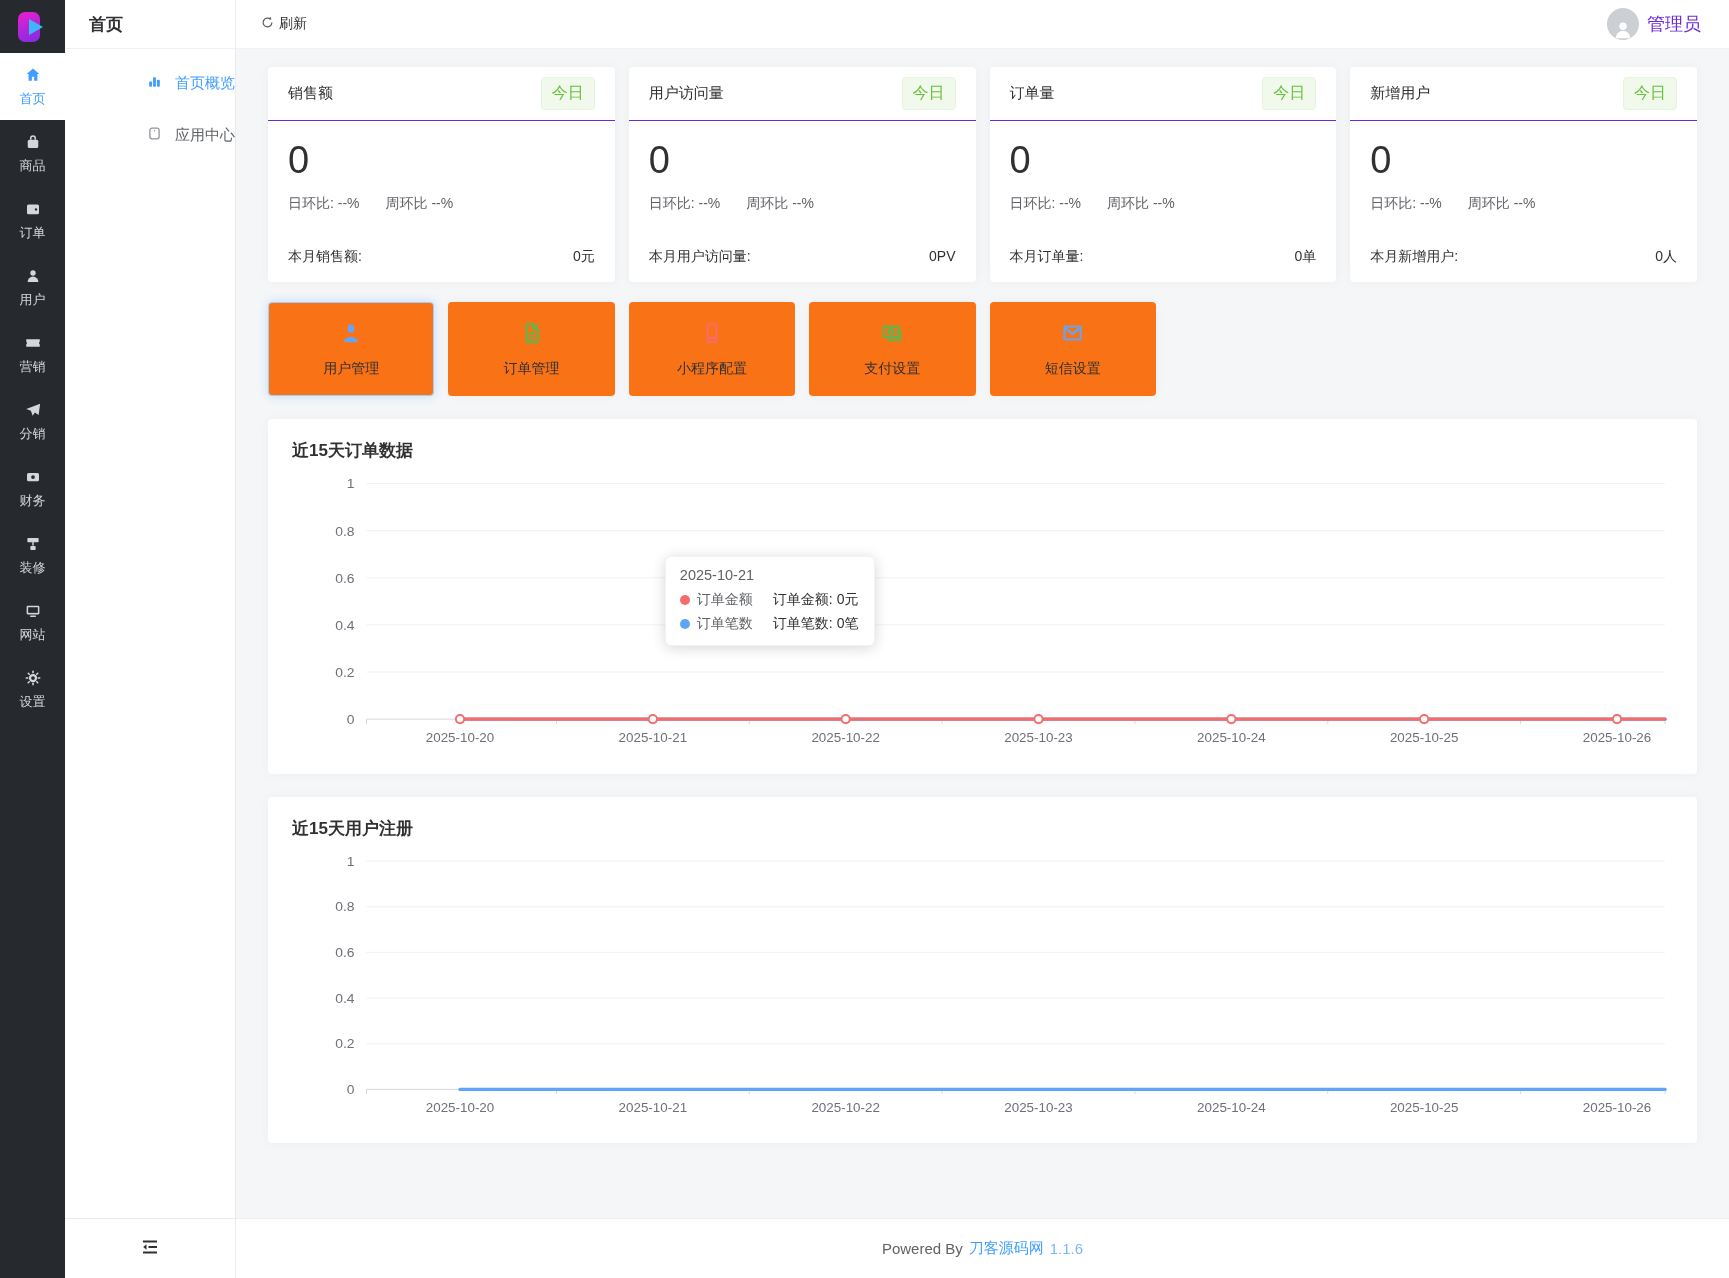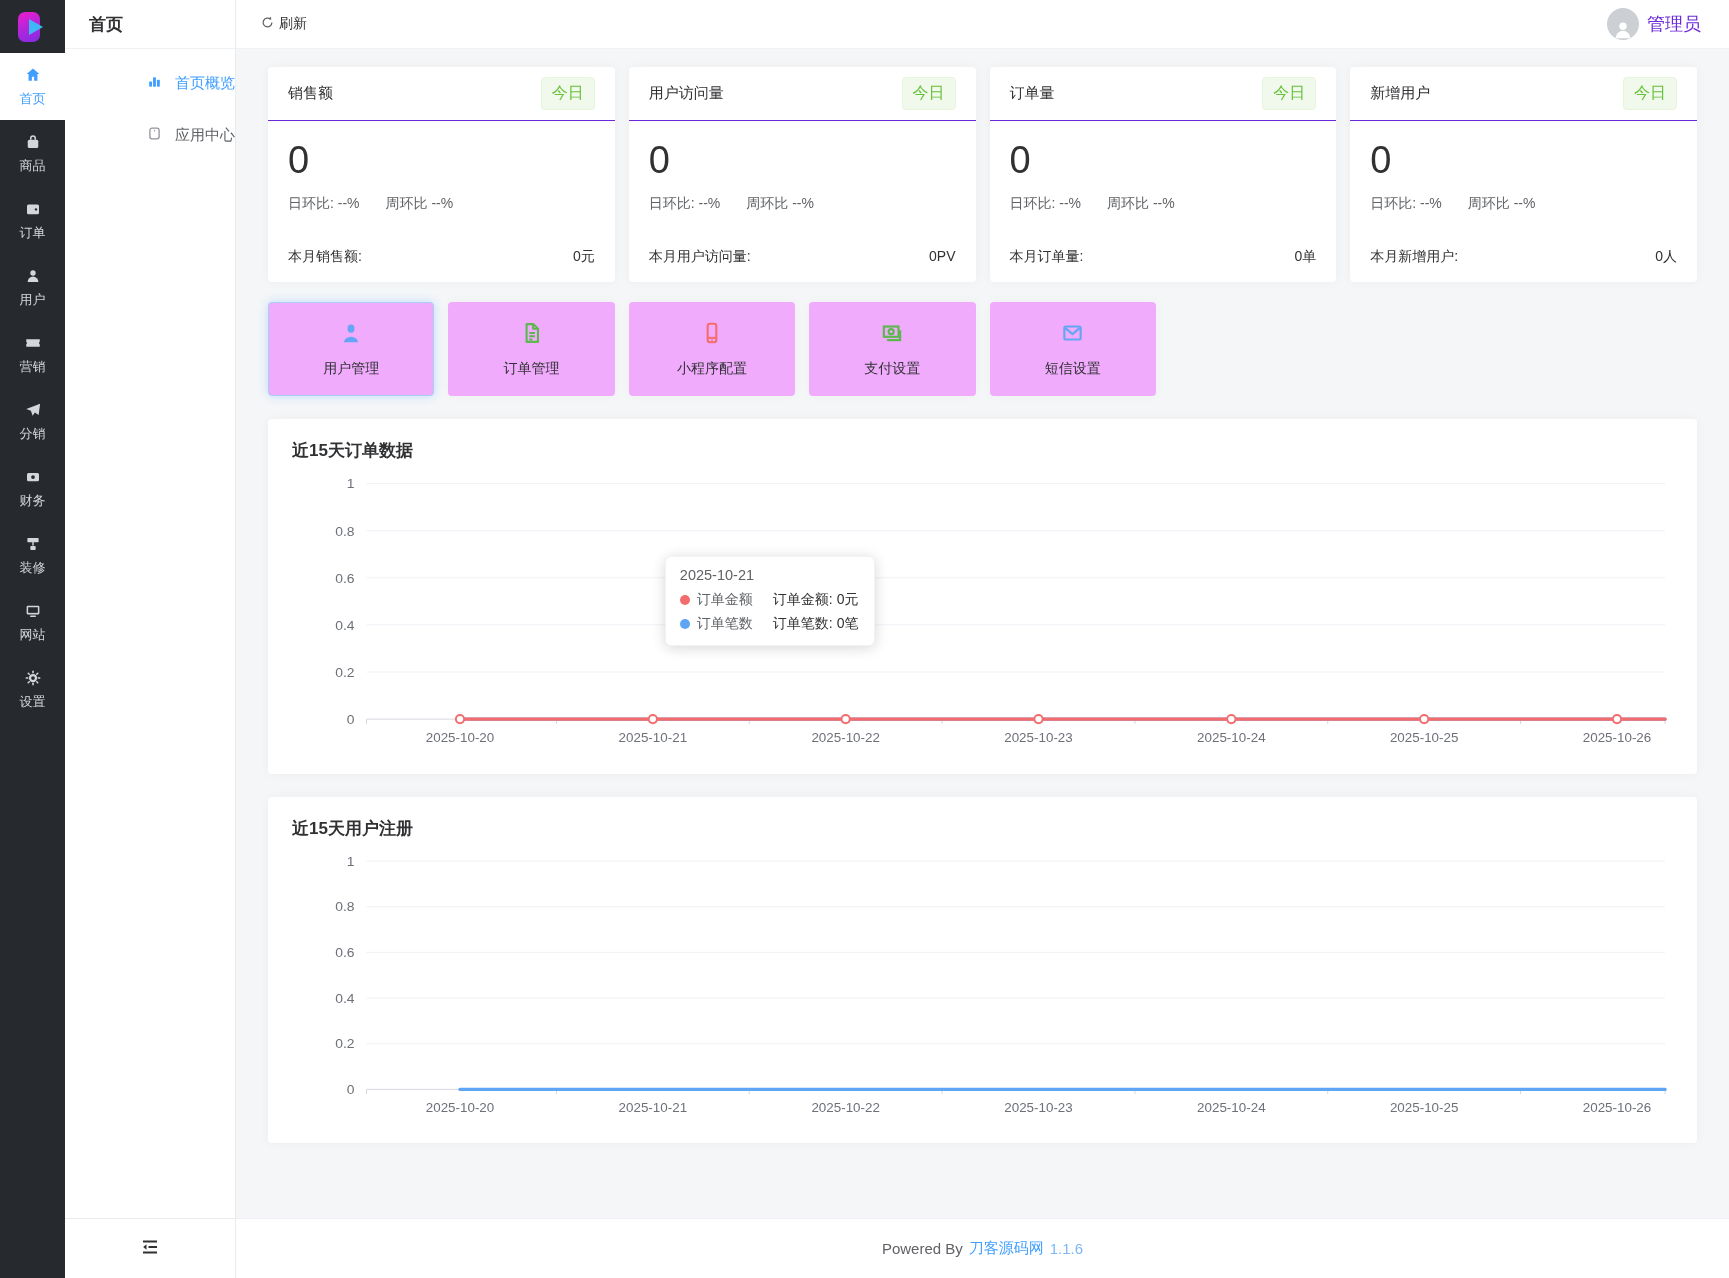--- a/index.html
+++ b/index.html
@@ -52,21 +52,21 @@
   .stat-title { font-size:15px; color:#303133; }
   .badge { font-size:16px; color:#67c23a; background:#f0f9eb; border:1px solid #e6f5dc; border-radius:4px; padding:5px 10px; }
   .stat-body { padding:18px 20px 0 20px; }
   .stat-value { font-size:38px; color:#303133; line-height:1.15; }
   .stat-ratio { margin-top:12px; font-size:14px; color:#606266; display:flex; gap:26px; }
   .stat-foot { margin-top:auto; padding:0 20px 16px 20px; display:flex; justify-content:space-between;
     font-size:14px; color:#303133; }
 
   
   .short-grid { display:grid; grid-template-columns:repeat(8,1fr); gap:14px; margin-top:20px; }
-  .short-card { background:#f0abfc; border-radius:4px; height:94px; display:flex; flex-direction:column;
+  .short-card { background:#f97316; border-radius:4px; height:94px; display:flex; flex-direction:column;
     align-items:center; justify-content:center; gap:10px; cursor:pointer; border:1px solid transparent;
     box-shadow:0 0 12px rgba(0,0,0,.03); }
   .short-card.hl { border-color:#a8cef8; box-shadow:0 0 10px rgba(64,158,255,.30); }
   .short-label { font-size:14px; color:#303133; }
 
   
   .chart-card { background:#fff; border-radius:4px; margin-top:23px; padding:20px 24px 14px 24px;
     box-shadow:0 0 12px rgba(0,0,0,.04); }
   .chart-title { font-size:17px; font-weight:bold; color:#303133; }
   .chart-wrap { position:relative; margin-top:6px; }

